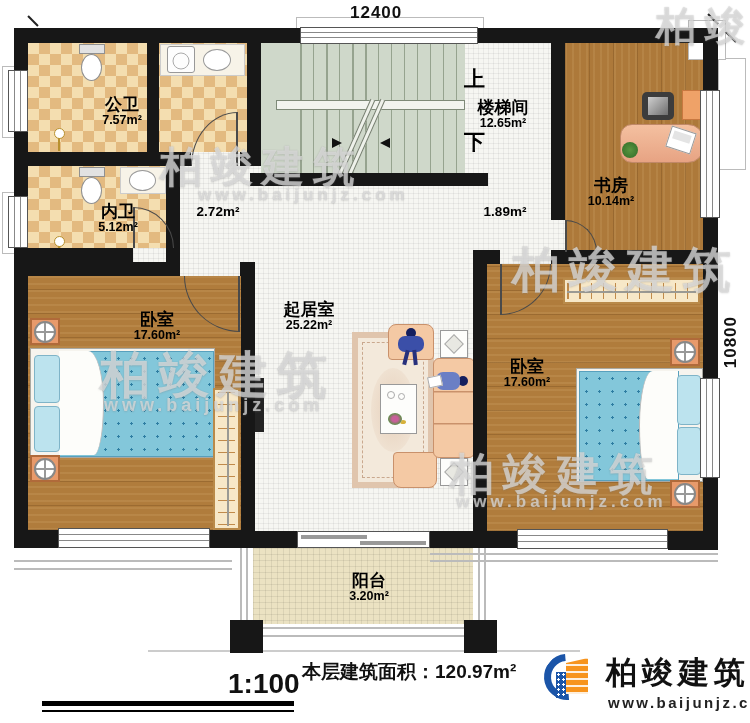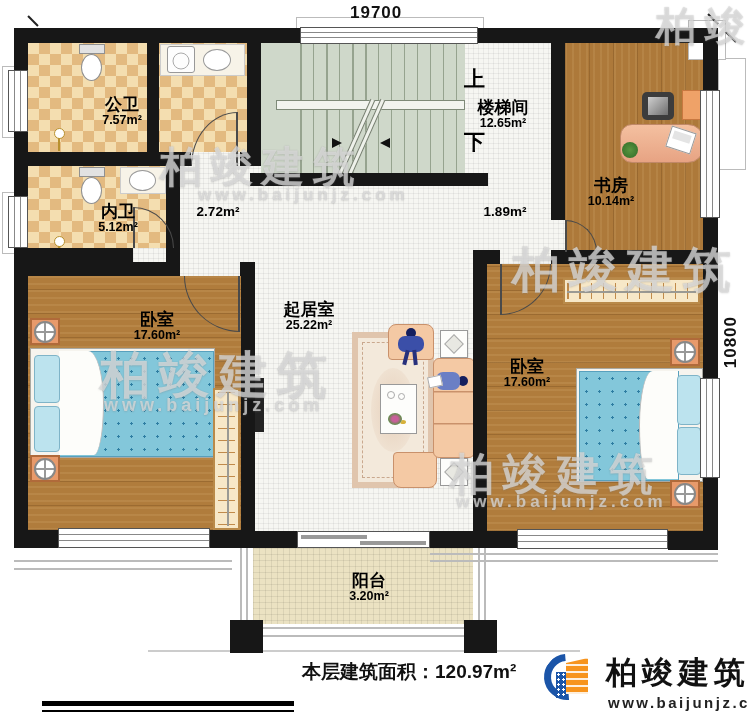--- a/index.html
+++ b/index.html
@@ -269,21 +269,21 @@
   <div class="rlabel" style="left:369px;top:572px;">
     <div class="rname">阳台</div>
     <div class="rarea">3.20m²</div>
   </div>
 
   <div class="abs" style="left:464px;top:65px;font-size:21px;font-weight:bold;color:#000;z-index:30;">上</div>
   <div class="abs" style="left:464px;top:128px;font-size:21px;font-weight:bold;color:#000;z-index:30;">下</div>
   <div class="small-lbl" style="left:218px;top:204px;">2.72m²</div>
   <div class="small-lbl" style="left:505px;top:204px;">1.89m²</div>
 
-  <div class="dim" style="left:350px;top:3px;">19700</div>
+  <div class="dim" style="left:350px;top:3px;">12400</div>
   <div class="dim" style="left:721px;top:316px;writing-mode:vertical-rl;transform:rotate(180deg);">10800</div>
   <div class="tick" style="left:26px;top:20px;transform:rotate(45deg);"></div>
   <div class="tick" style="left:706px;top:18px;transform:rotate(45deg);"></div>
   <div class="tick" style="left:724px;top:36px;transform:rotate(45deg);"></div>
 
   <div class="wm" style="left:160px;top:146px;">
     <div class="big" style="font-size:42px;">柏竣建筑</div>
     <div class="sm" style="font-size:17px;margin:-2px 0 0 38px;">www.baijunjz.com</div>
   </div>
   <div class="wm" style="left:100px;top:350px;">
@@ -296,20 +296,21 @@
   </div>
   <div class="wm" style="left:512px;top:246px;">
     <div class="big" style="font-size:48px;">柏竣建筑</div>
   </div>
   <div class="wm" style="left:656px;top:6px;">
     <div class="big" style="font-size:40px;">柏竣建筑</div>
   </div>
 
   <div class="abs" style="left:42px;top:701px;width:252px;height:5px;background:#000;z-index:30;"></div>
   <div class="abs" style="left:42px;top:710px;width:252px;height:2px;background:#000;z-index:30;"></div>
+  <div class="abs" style="left:228px;top:668px;font-size:28px;font-weight:bold;color:#111;z-index:30;">1:100</div>
   <div class="abs" style="left:302px;top:659px;font-size:19px;font-weight:bold;color:#111;z-index:30;white-space:nowrap;text-align:right;">
     <span>本层建筑面积：</span><span>120.97m²</span>
   </div>
 
   <div class="abs" style="left:544px;top:650px;width:200px;height:66px;z-index:30;">
     <div style="position:absolute;left:0;top:2px;width:56px;height:58px;">
       <div style="position:absolute;left:0;top:2px;width:46px;height:46px;border-radius:50%;border:7px solid #1b55a8;border-top-color:transparent;border-right-color:transparent;transform:rotate(40deg);box-sizing:border-box;"></div>
       <div style="position:absolute;left:22px;top:6px;width:22px;height:36px;background:#f7941d;clip-path:polygon(0 14%,100% 0,100% 100%,0 100%);background-image:repeating-linear-gradient(0deg,rgba(255,255,255,0.85) 0 2px,transparent 2px 7px);"></div>
       <div style="position:absolute;left:12px;top:20px;width:10px;height:26px;background:#1b55a8;background-image:radial-gradient(#fff 1px,transparent 1.2px);background-size:5px 5px;"></div>
     </div>

